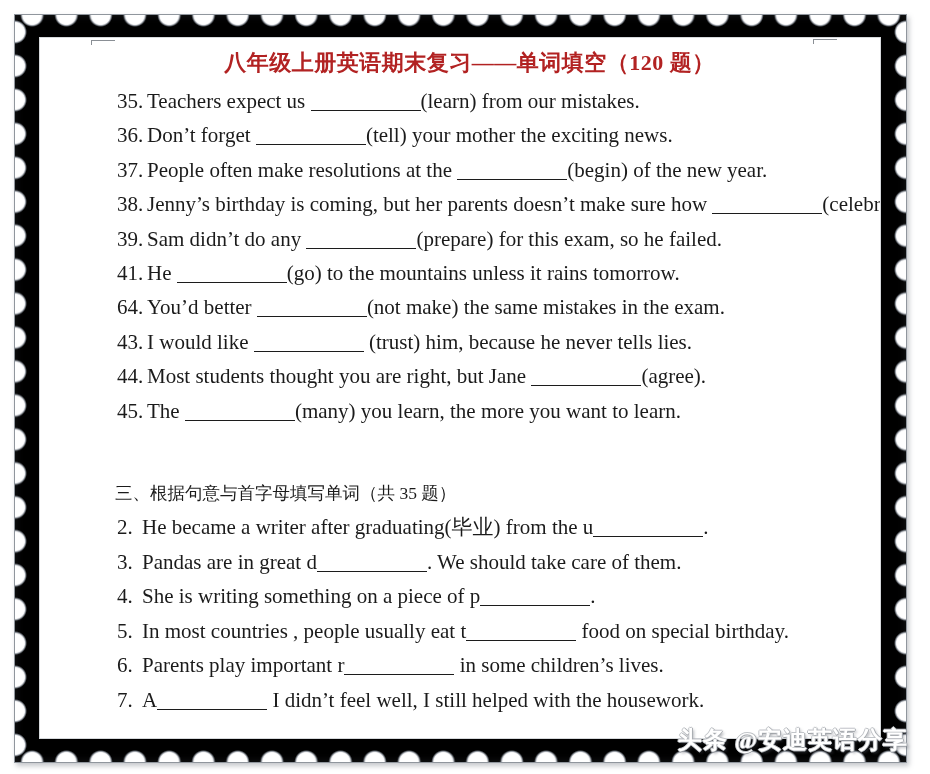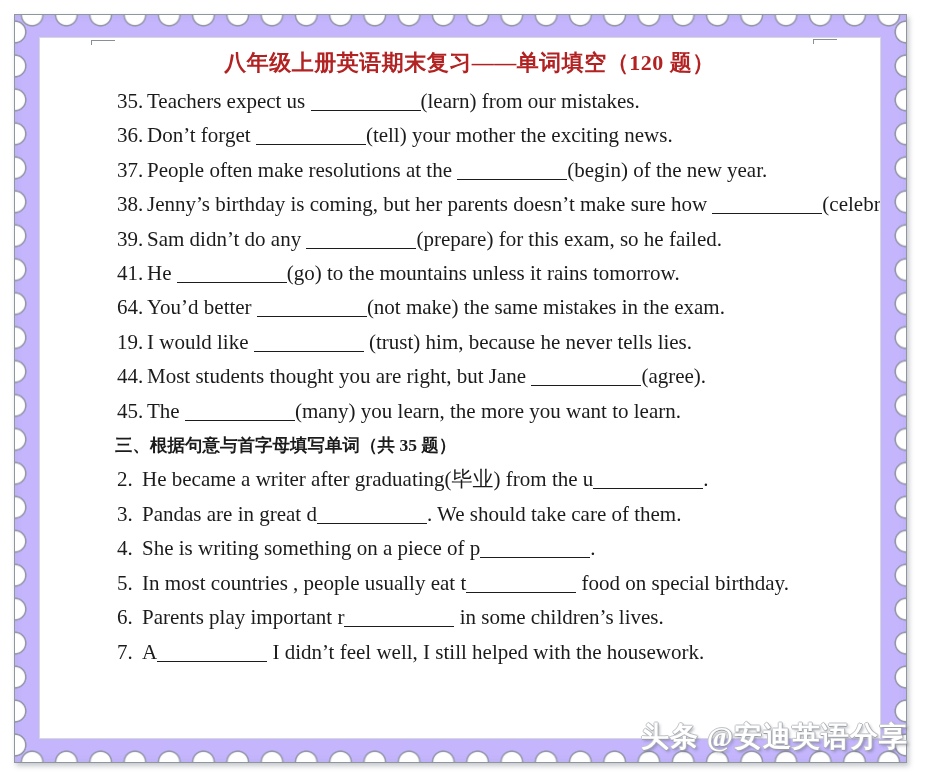--- a/index.html
+++ b/index.html
@@ -10,21 +10,21 @@
     color:#1b1b1b;
     overflow:hidden;
     position:relative;
   }
   .page { position:absolute; inset:0; background:#fff; }
 
   
   .stamp {
     position:absolute;
     left:14px; top:14px; right:23px; bottom:11px;
-    background:#c4b5fd;
+    background:#000000;
     border:1px solid #90969d;
     box-shadow:2px 3px 5px rgba(90,95,105,.35), inset 0 0 8px rgba(150,155,165,.18);
     overflow:hidden;
   }
   .perf { position:absolute; pointer-events:none; }
   .perf-top, .perf-bottom {
     left:0; right:0; height:24px;
     background-image:radial-gradient(circle at 50% 50%, #ffffff 8.8px, #f4f4f6 9.6px, #8f959c 10.6px, rgba(120,126,136,.45) 11.4px, rgba(0,0,0,0) 12px);
     background-size:calc(100%/26) 24px;
   }
@@ -69,30 +69,31 @@
   .s3 .num { width:25px; }
   .blank {
     display:inline-block;
     width:110px;
     height:5px;
     border-bottom:1px solid #1c1c1c;
     vertical-align:-3px;
   }
   .sec-header {
     font-size:17.5px;
-    font-weight:bold;
+    font-weight:normal;
     line-height:34.4px;
     margin-left:-2px;
+    margin-top:48px;
   }
 
   
   .watermark {
     position:absolute;
     right:22px; bottom:18px;
-    font-size:28px;
+    font-size:24px;
     font-weight:bold;
     color:#ffffff;
     letter-spacing:1px;
     text-shadow:
       1px 0 0 #a9adb2, -1px 0 0 #c2c5c9,
       0 1px 0 #989ca1, 0 -1px 0 #c2c5c9,
       2px 2px 3px rgba(80,85,95,.45);
     z-index:10;
   }
 </style>
@@ -112,21 +113,21 @@
 
       <h1 class="title">八年级上册英语期末复习——单词填空（120 题）</h1>
 
       <p class="q s2"><span class="num">35.</span><span>Teachers expect us </span><span class="blank"></span><span>(learn) from our mistakes.</span></p>
       <p class="q s2"><span class="num">36.</span><span>Don’t forget </span><span class="blank"></span><span>(tell) your mother the exciting news.</span></p>
       <p class="q s2"><span class="num">37.</span><span>People often make resolutions at the </span><span class="blank"></span><span>(begin) of the new year.</span></p>
       <p class="q s2"><span class="num">38.</span><span>Jenny’s birthday is coming, but her parents doesn’t make sure how </span><span class="blank"></span><span>(celebrate).</span></p>
       <p class="q s2"><span class="num">39.</span><span>Sam didn’t do any </span><span class="blank"></span><span>(prepare) for this exam, so he failed.</span></p>
       <p class="q s2"><span class="num">41.</span><span>He </span><span class="blank"></span><span>(go) to the mountains unless it rains tomorrow.</span></p>
       <p class="q s2"><span class="num">64.</span><span>You’d better </span><span class="blank"></span><span>(not make) the same mistakes in the exam.</span></p>
-      <p class="q s2"><span class="num">19.</span><span>I would like </span><span class="blank"></span><span> (trust) him, because he never tells lies.</span></p>
+      <p class="q s2"><span class="num">43.</span><span>I would like </span><span class="blank"></span><span> (trust) him, because he never tells lies.</span></p>
       <p class="q s2"><span class="num">44.</span><span>Most students thought you are right, but Jane </span><span class="blank"></span><span>(agree).</span></p>
       <p class="q s2"><span class="num">45.</span><span>The </span><span class="blank"></span><span>(many) you learn, the more you want to learn.</span></p>
 
       <p class="sec-header">三、根据句意与首字母填写单词（共 35 题）</p>
 
       <p class="q s3"><span class="num">2.</span><span>He became a writer after graduating(毕业) from the u</span><span class="blank"></span><span>.</span></p>
       <p class="q s3"><span class="num">3.</span><span>Pandas are in great d</span><span class="blank"></span><span>. We should take care of them.</span></p>
       <p class="q s3"><span class="num">4.</span><span>She is writing something on a piece of p</span><span class="blank"></span><span>.</span></p>
       <p class="q s3"><span class="num">5.</span><span>In most countries , people usually eat t</span><span class="blank"></span><span> food on special birthday.</span></p>
       <p class="q s3"><span class="num">6.</span><span>Parents play important r</span><span class="blank"></span><span> in some children’s lives.</span></p>

